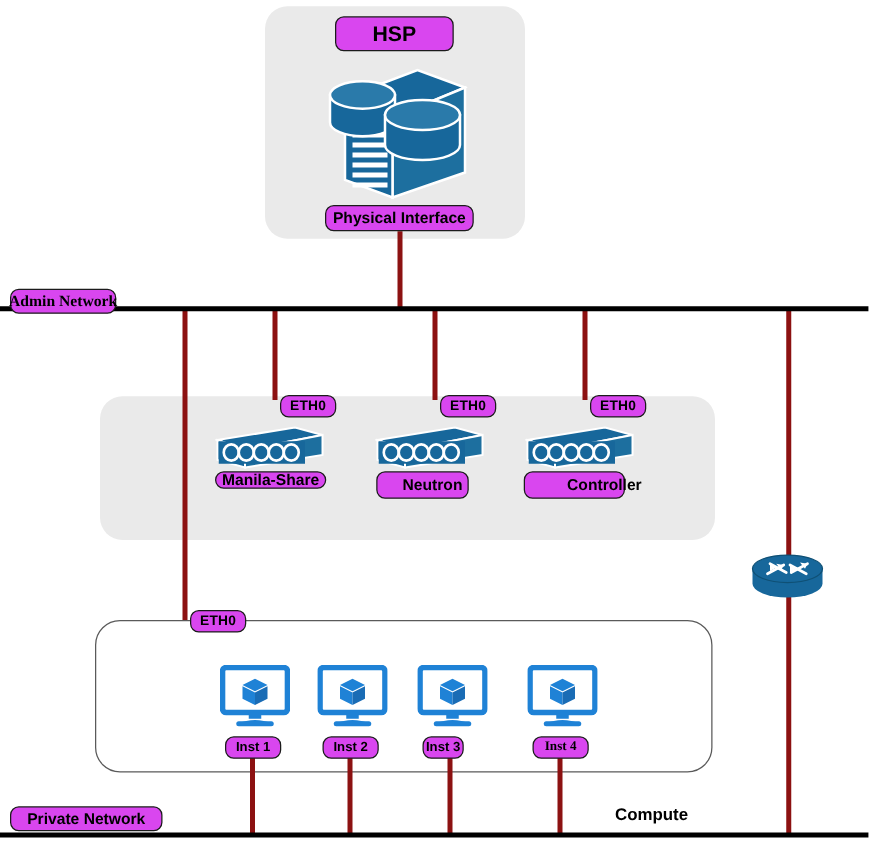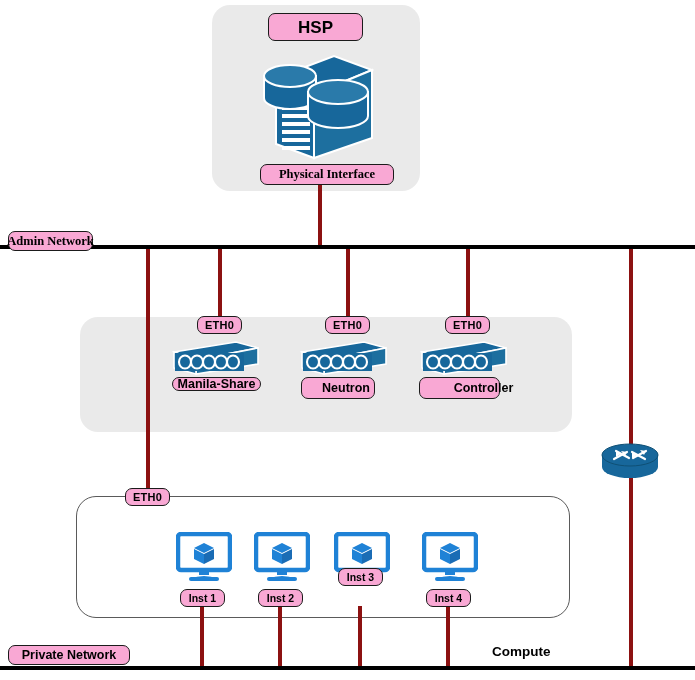--- a/index.html
+++ b/index.html
@@ -16,21 +16,21 @@
     overflow: hidden;
   }
   
   .panel {
     position: absolute;
     background: #eaeaea;
     border-radius: 18px;
   }
   .badge {
     position: absolute;
-    background: #f9a8d4;
+    background: #d946ef;
     border: 1.6px solid #1b1b1b;
     border-radius: 7px;
     font-weight: bold;
     color: #000000;
     display: flex;
     align-items: center;
     justify-content: center;
     box-sizing: border-box;
     white-space: nowrap;
     line-height: 1;
@@ -68,20 +68,21 @@
   }
   .label-hsp {
     font-size: 17px;
   }
   .label-phys {
     font-size: 12.5px;
   }
   .label-eth {
     font-size: 11px;
     letter-spacing: .2px;
+    margin-left: 27px;
   }
   .label-node {
     font-size: 12.5px;
   }
   .label-inst {
     font-size: 10.5px;
   }
   .label-net {
     font-size: 12.5px;
   }
@@ -122,21 +123,21 @@
         <ellipse cx="32" cy="28" rx="26" ry="11" fill="#2a7aaa" stroke="#ffffff" stroke-width="2"></ellipse>
       </g>
 
       <g>
         <path d="M50,44 v24 a30,12 0 0 0 60,0 v-24 z" fill="#17679b" stroke="#ffffff" stroke-width="2"></path>
         <ellipse cx="80" cy="44" rx="30" ry="12" fill="#2a7aaa" stroke="#ffffff" stroke-width="2"></ellipse>
       </g>
     </svg>
   </div>
 
-  <div class="badge label-phys" style="left:260px; top:164px; width:134px; height:21px;font-family:Liberation Serif, serif;">Physical Interface</div>
+  <div class="badge label-phys" style="left:260px; top:164px; width:119px; height:21px;">Physical Interface</div>
 
   <div class="vline" style="left:318px; top:185px; height:62px;"></div>
 
   <div class="badge label-net" style="left:8px; top:231px; width:85px; height:20px;font-family:Liberation Serif, serif;">Admin Network</div>
   <div class="netline" style="left:0px; top:245px; width:695px;"></div>
 
   <div class="vline" style="left:146px; top:247px; height:249px;"></div>
   <div class="vline" style="left:218px; top:247px; height:73px;"></div>
   <div class="vline" style="left:346px; top:247px; height:73px;"></div>
   <div class="vline" style="left:466px; top:247px; height:73px;"></div>
@@ -253,34 +254,34 @@
     <svg width="56" height="50" viewBox="0 0 56 50" xmlns="http://www.w3.org/2000/svg">
       <rect x="2" y="2" width="52" height="36" rx="3" fill="none" stroke="#1f82d6" stroke-width="4.5"></rect>
       <polygon points="28,11 38,16 28,21 18,16" fill="#1f82d6"></polygon>
       <polygon points="18,17 28,22 28,32 18,27" fill="#1f82d6"></polygon>
       <polygon points="38,17 38,27 28,32 28,22" fill="#1a6cb5"></polygon>
       <rect x="23" y="38" width="10" height="5" fill="#1f82d6"></rect>
       <path d="M14,47 q14,-6 28,0 z" fill="#1f82d6"></path>
       <rect x="13" y="45" width="30" height="4" rx="2" fill="#1f82d6"></rect>
     </svg>
   </div>
-  <div class="badge label-inst" style="left:338px; top:568px; width:45px; height:18px;text-align:center;">Inst 3</div>
+  <div class="badge label-inst" style="left:338px; top:589px; width:33px; height:18px;text-align:center;">Inst 3</div>
 
   <div class="icon-wrap" style="left:422px; top:532px; width:56px; height:50px;">
     <svg width="56" height="50" viewBox="0 0 56 50" xmlns="http://www.w3.org/2000/svg">
       <rect x="2" y="2" width="52" height="36" rx="3" fill="none" stroke="#1f82d6" stroke-width="4.5"></rect>
       <polygon points="28,11 38,16 28,21 18,16" fill="#1f82d6"></polygon>
       <polygon points="18,17 28,22 28,32 18,27" fill="#1f82d6"></polygon>
       <polygon points="38,17 38,27 28,32 28,22" fill="#1a6cb5"></polygon>
       <rect x="23" y="38" width="10" height="5" fill="#1f82d6"></rect>
       <path d="M14,47 q14,-6 28,0 z" fill="#1f82d6"></path>
       <rect x="13" y="45" width="30" height="4" rx="2" fill="#1f82d6"></rect>
     </svg>
   </div>
-  <div class="badge label-inst" style="left:426px; top:589px; width:45px; height:18px;">Inst 4</div>
+  <div class="badge label-inst" style="left:426px; top:589px; width:45px; height:18px;font-family:Liberation Serif, serif;">Inst 4</div>
 
   <div class="vline" style="left:200px; top:606px; height:62px;"></div>
   <div class="vline" style="left:278px; top:606px; height:62px;"></div>
   <div class="vline" style="left:358px; top:606px; height:62px;"></div>
   <div class="vline" style="left:446px; top:606px; height:62px;"></div>
 
   <div class="badge label-net" style="left:8px; top:645px; width:122px; height:20px;">Private Network</div>
   <div class="netline" style="left:0px; top:666px; width:695px;"></div>
 
 </div>

